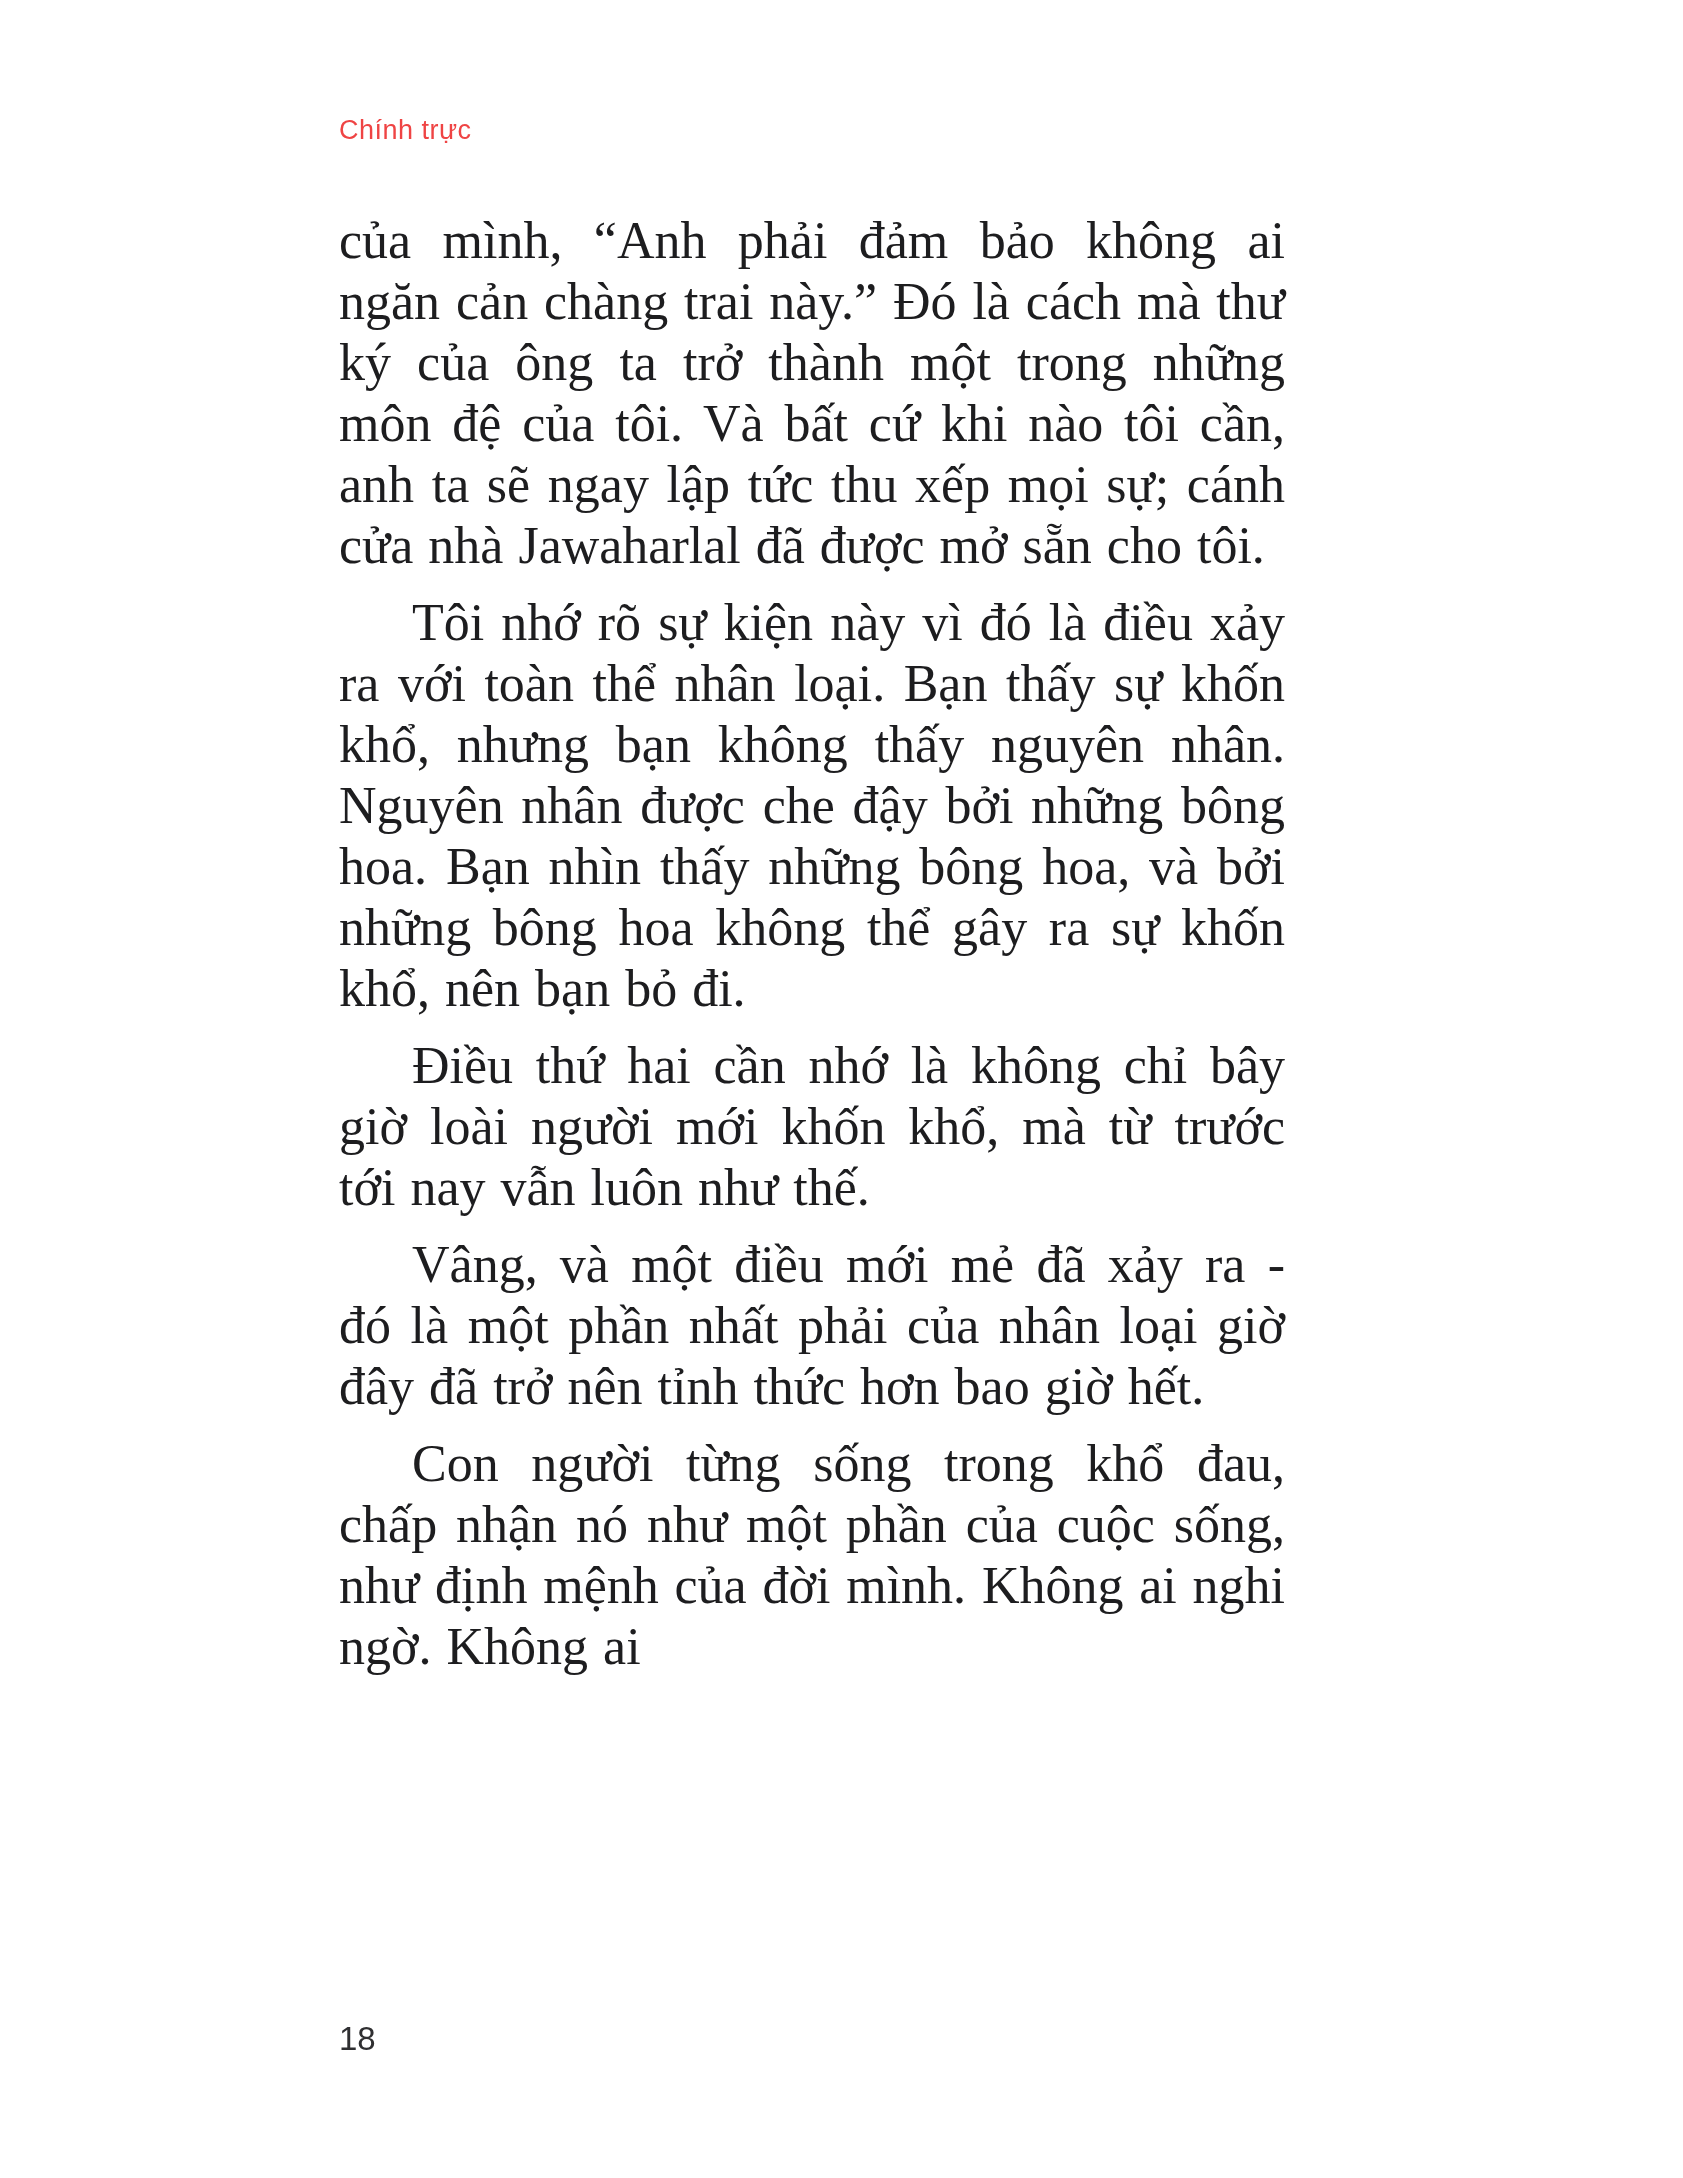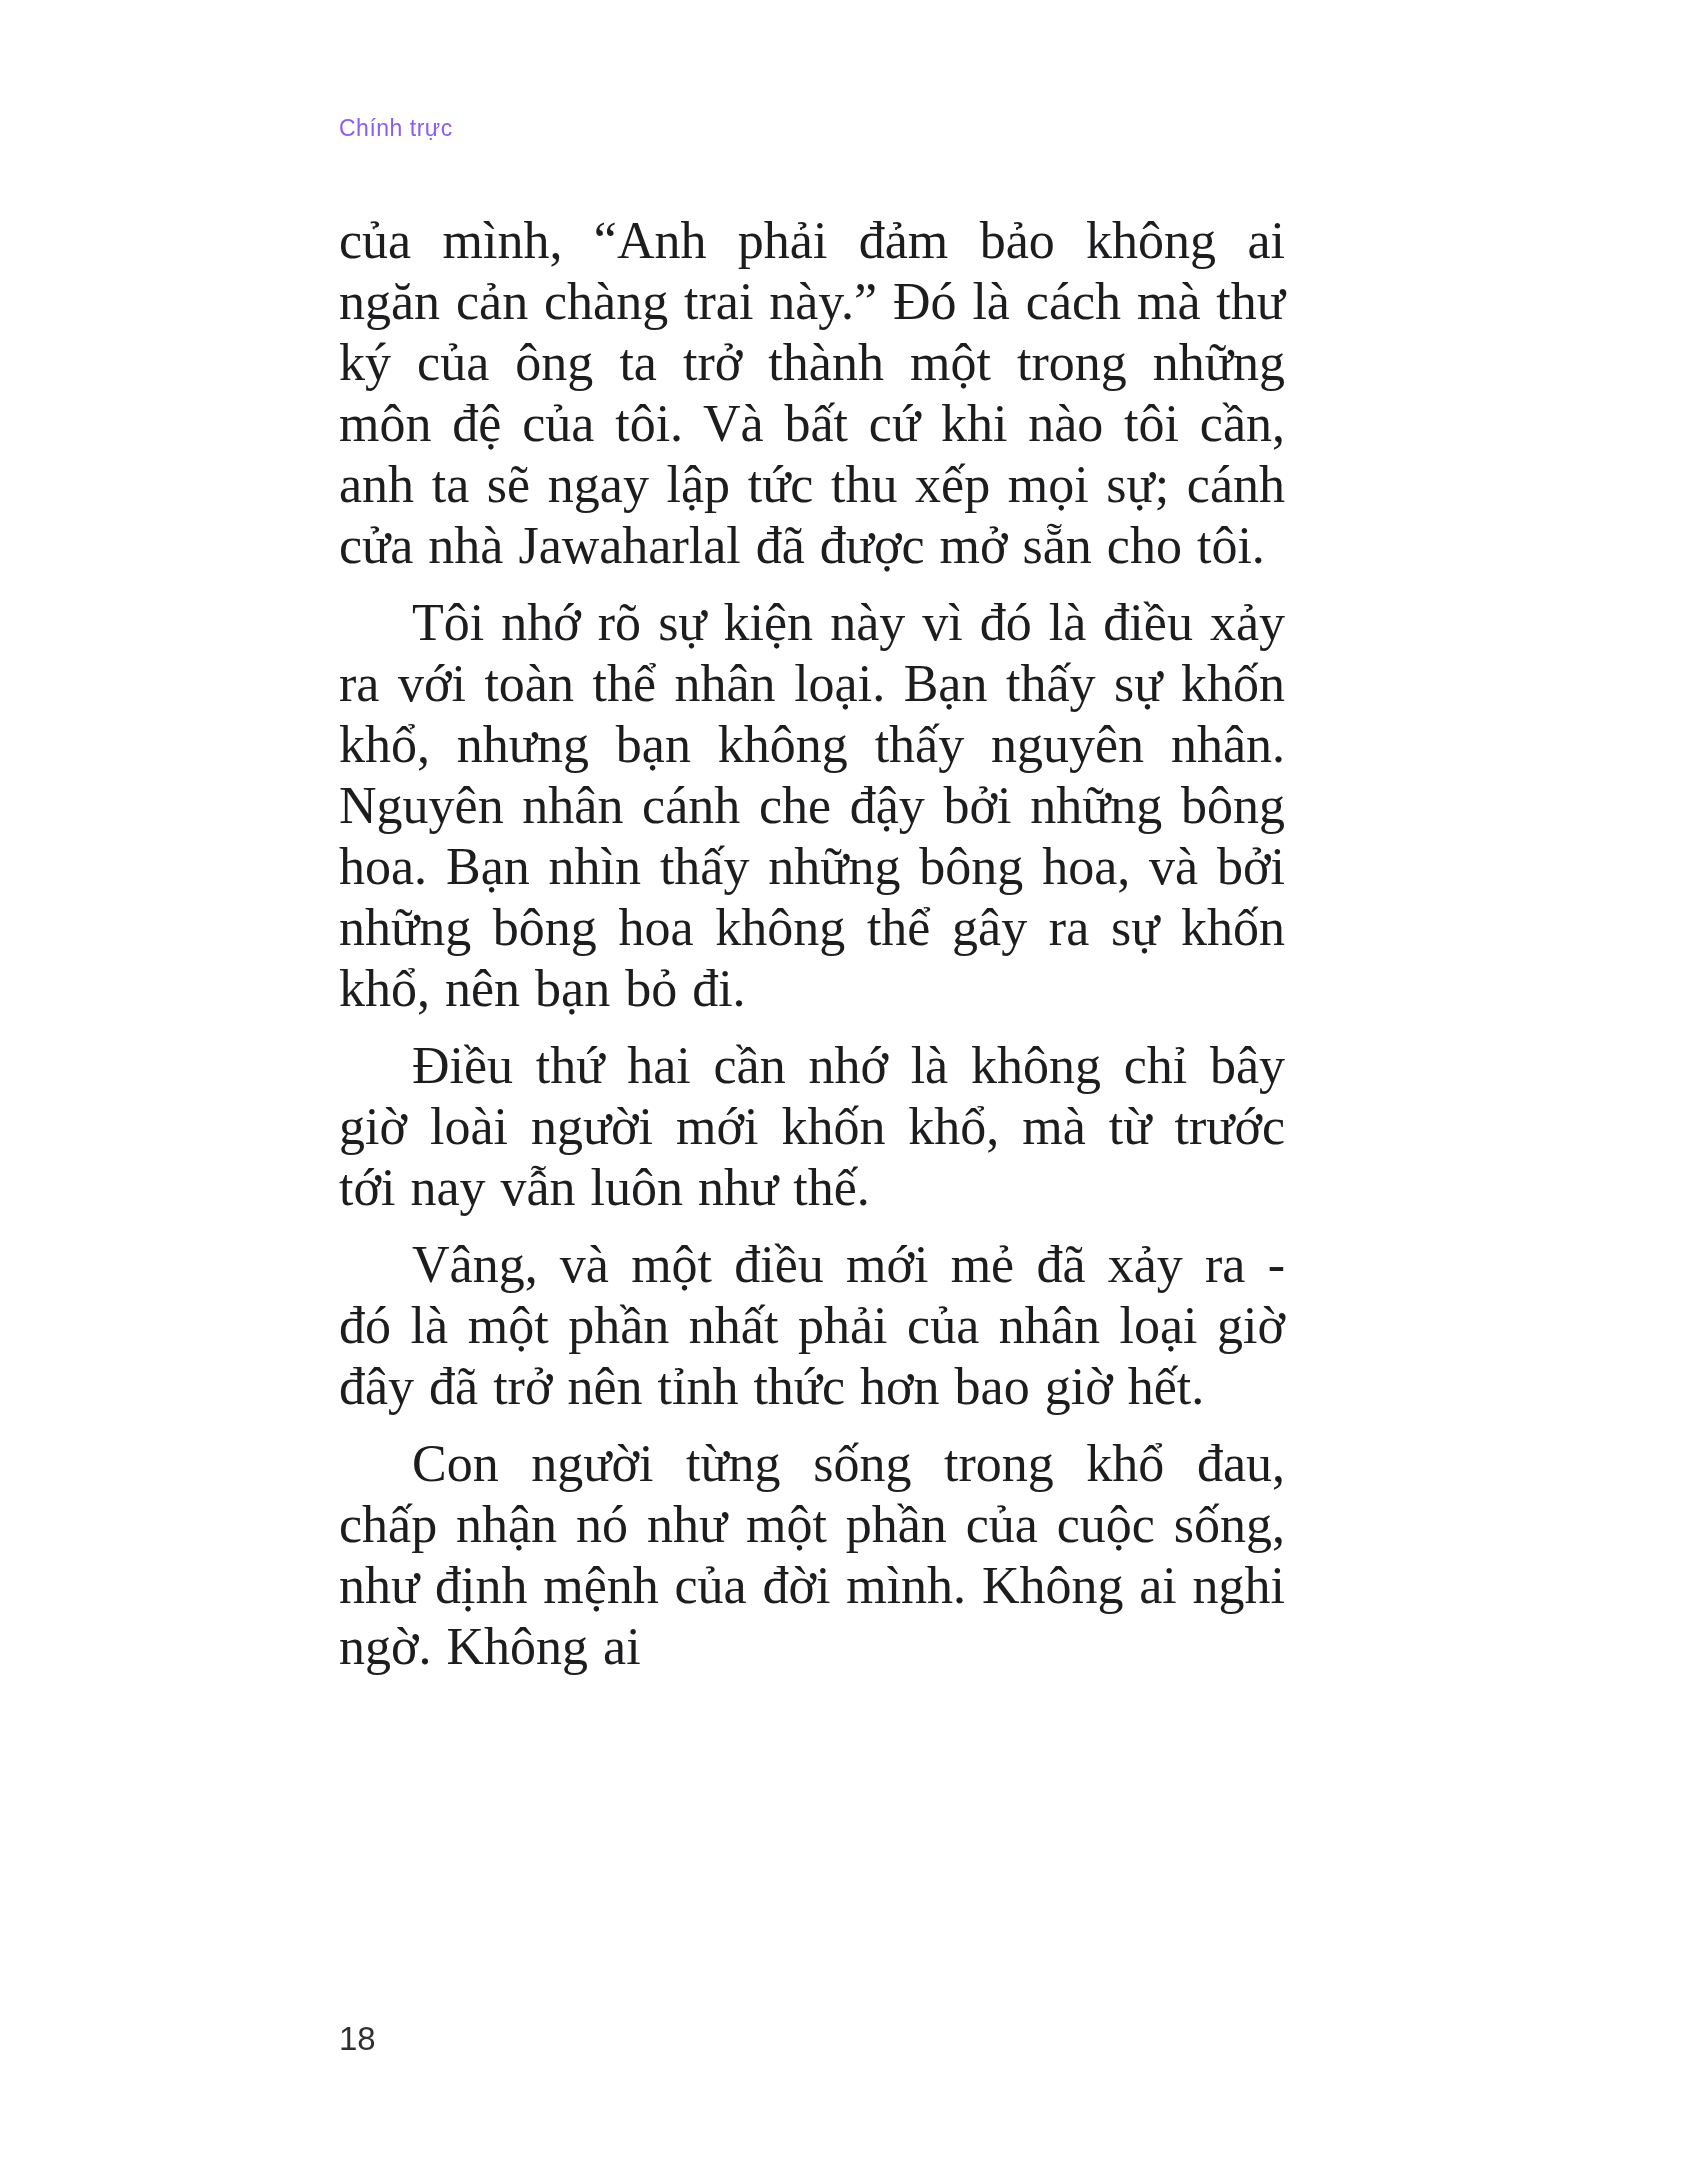--- a/index.html
+++ b/index.html
@@ -18,23 +18,23 @@
   .page {
     position: absolute;
     inset: 0;
     background: #ffffff;
   }
   .running-header {
     position: absolute;
     top: 115px;
     left: 339px;
     font-family: "Liberation Sans", sans-serif;
-    font-size: 23px;
+    font-size: 27px;
     font-weight: 400;
-    color: #8b5cf6;
+    color: #ef4444;
     letter-spacing: 0.5px;
   }
   .body-text {
     position: absolute;
     top: 210px;
     left: 339px;
     width: 946px;
     font-size: 52px;
     line-height: 61px;
     text-align: justify;
@@ -59,21 +59,21 @@
 </style>
 </head>
 <body>
 
 <div class="page">
 
   <div class="running-header">Chính trực</div>
 
   <div class="body-text">
     <p class="no-indent">của mình, “Anh phải đảm bảo không ai ngăn cản chàng trai này.” Đó là cách mà thư ký của ông ta trở thành một trong những môn đệ của tôi. Và bất cứ khi nào tôi cần, anh ta sẽ ngay lập tức thu xếp mọi sự; cánh cửa nhà Jawaharlal đã được mở sẵn cho tôi.</p>
-    <p>Tôi nhớ rõ sự kiện này vì đó là điều xảy ra với toàn thể nhân loại. Bạn thấy sự khốn khổ, nhưng bạn không thấy nguyên nhân. Nguyên nhân cánh che đậy bởi những bông hoa. Bạn nhìn thấy những bông hoa, và bởi những bông hoa không thể gây ra sự khốn khổ, nên bạn bỏ đi.</p>
+    <p>Tôi nhớ rõ sự kiện này vì đó là điều xảy ra với toàn thể nhân loại. Bạn thấy sự khốn khổ, nhưng bạn không thấy nguyên nhân. Nguyên nhân được che đậy bởi những bông hoa. Bạn nhìn thấy những bông hoa, và bởi những bông hoa không thể gây ra sự khốn khổ, nên bạn bỏ đi.</p>
     <p>Điều thứ hai cần nhớ là không chỉ bây giờ loài người mới khốn khổ, mà từ trước tới nay vẫn luôn như thế.</p>
     <p>Vâng, và một điều mới mẻ đã xảy ra - đó là một phần nhất phải của nhân loại giờ đây đã trở nên tỉnh thức hơn bao giờ hết.</p>
     <p>Con người từng sống trong khổ đau, chấp nhận nó như một phần của cuộc sống, như định mệnh của đời mình. Không ai nghi ngờ. Không ai</p>
   </div>
 
   <div class="page-number">18</div>
 
 </div>
 
 

